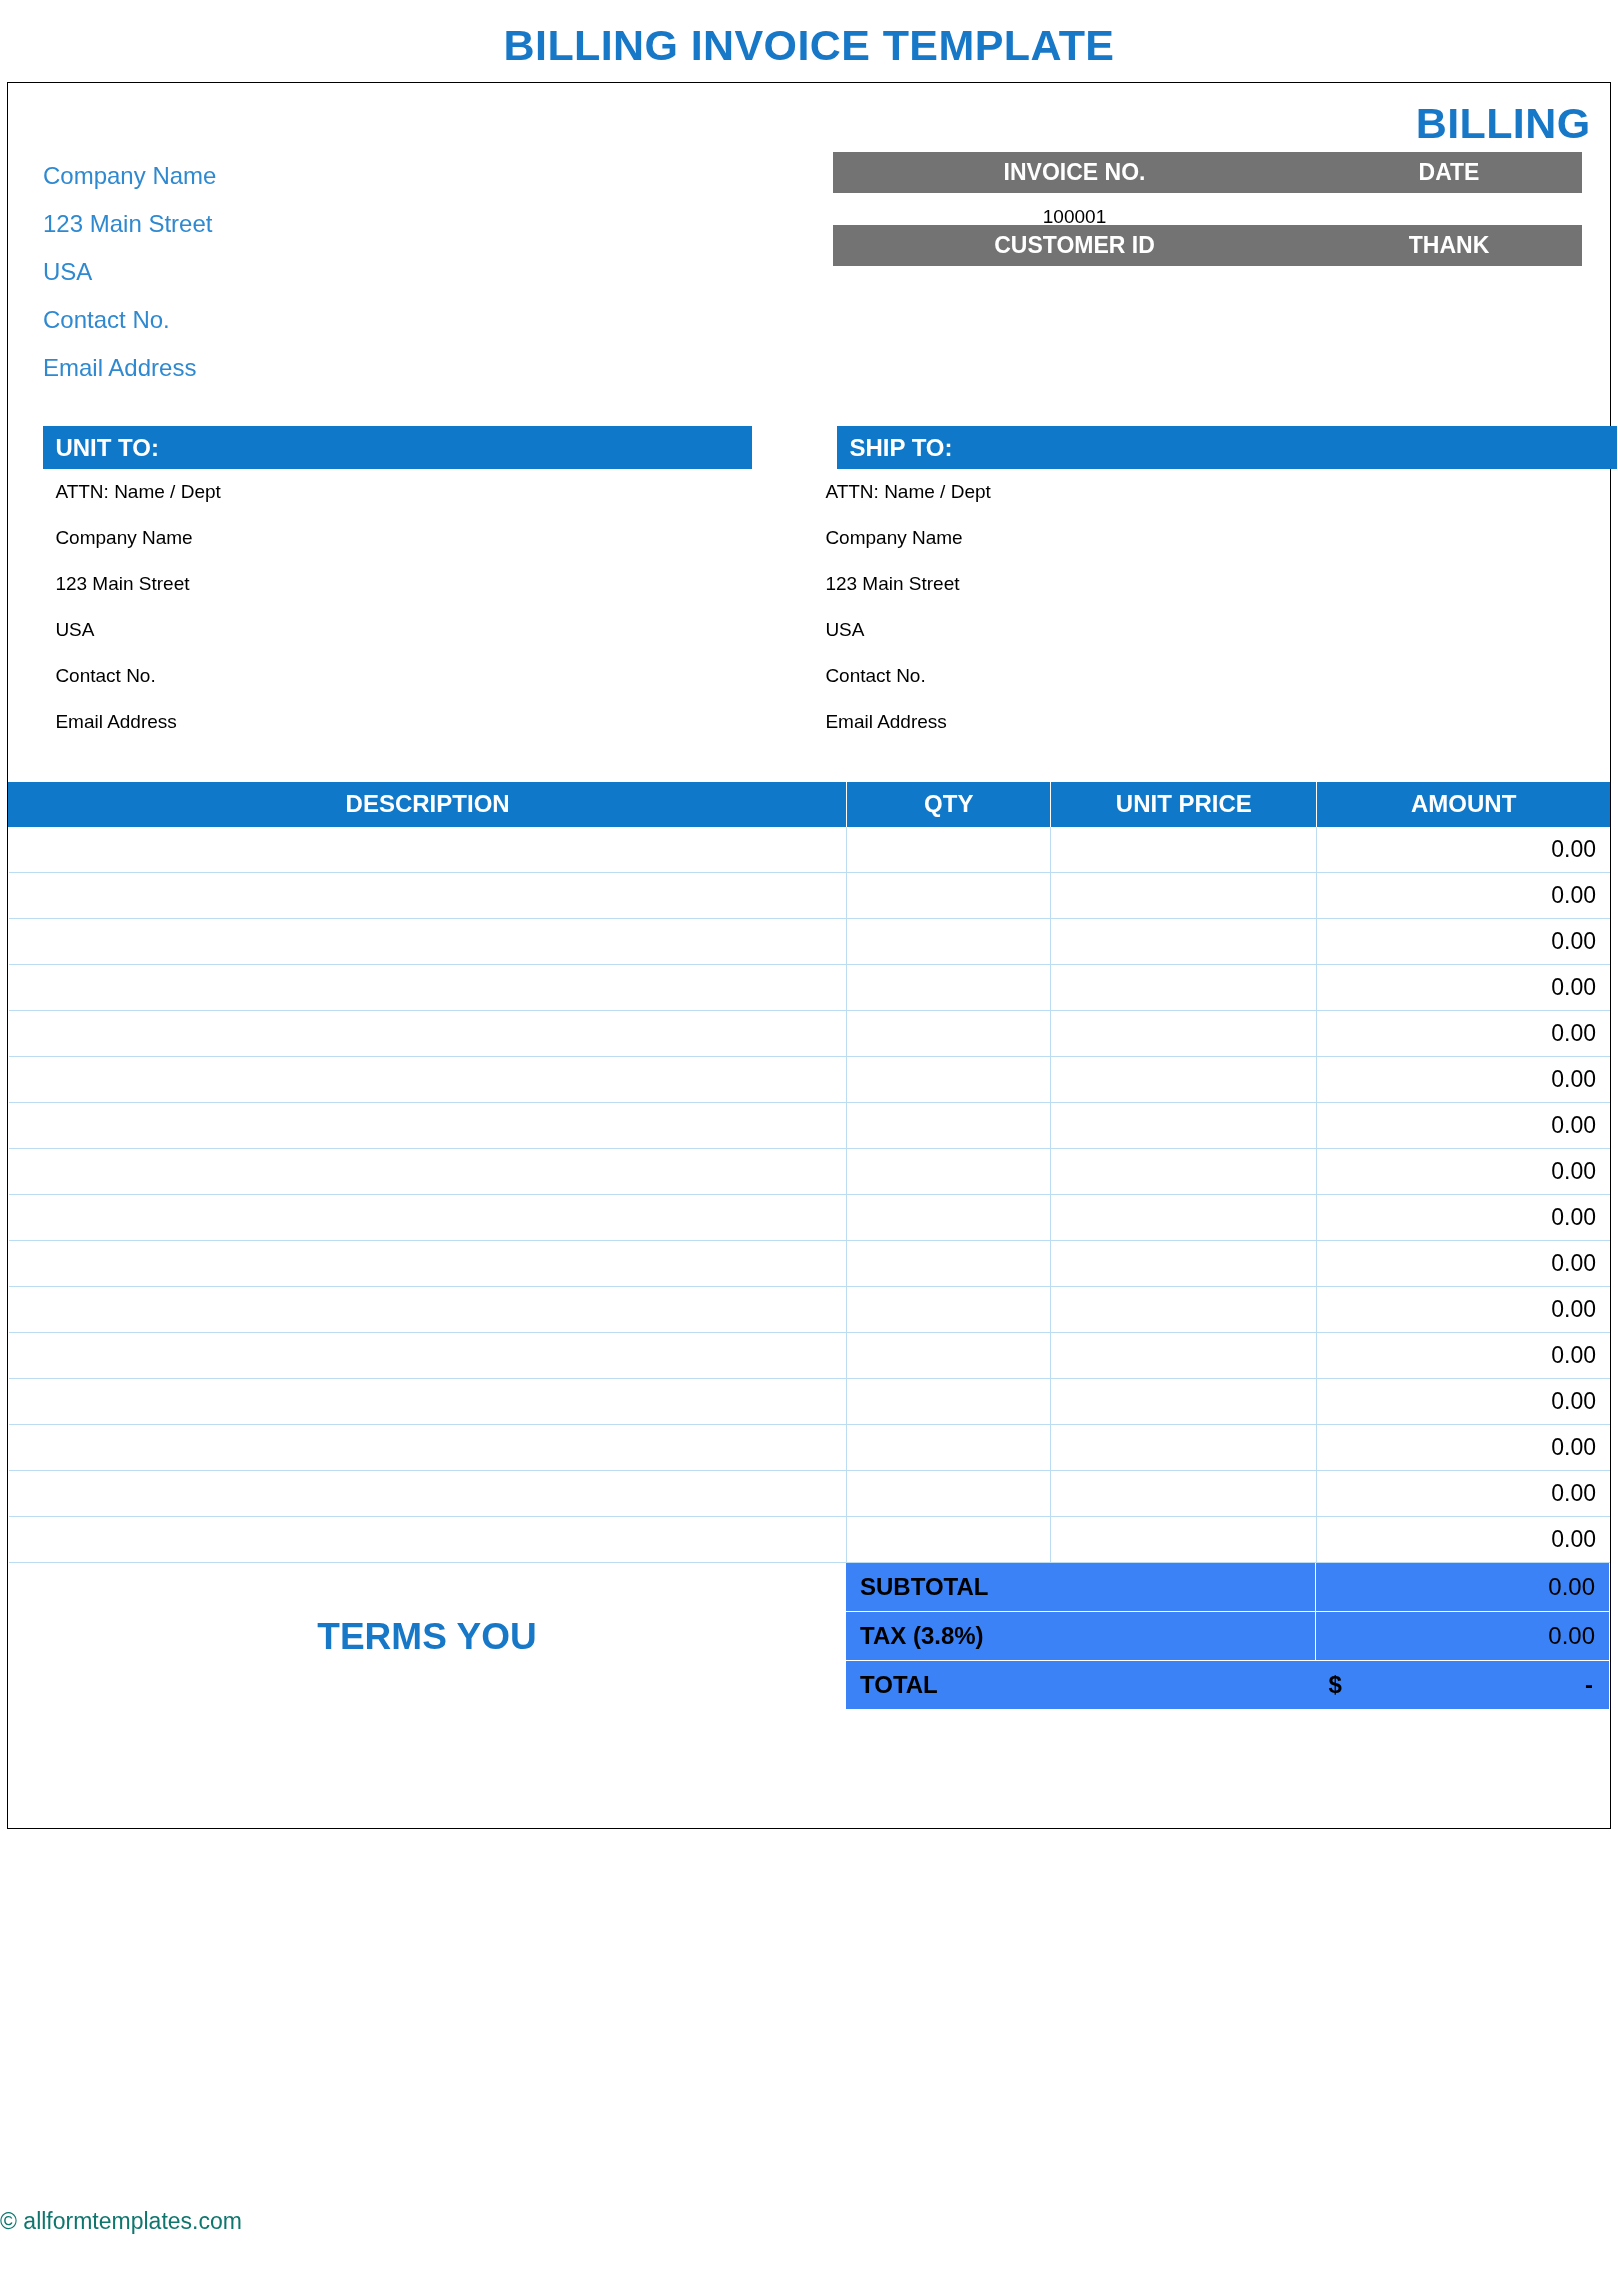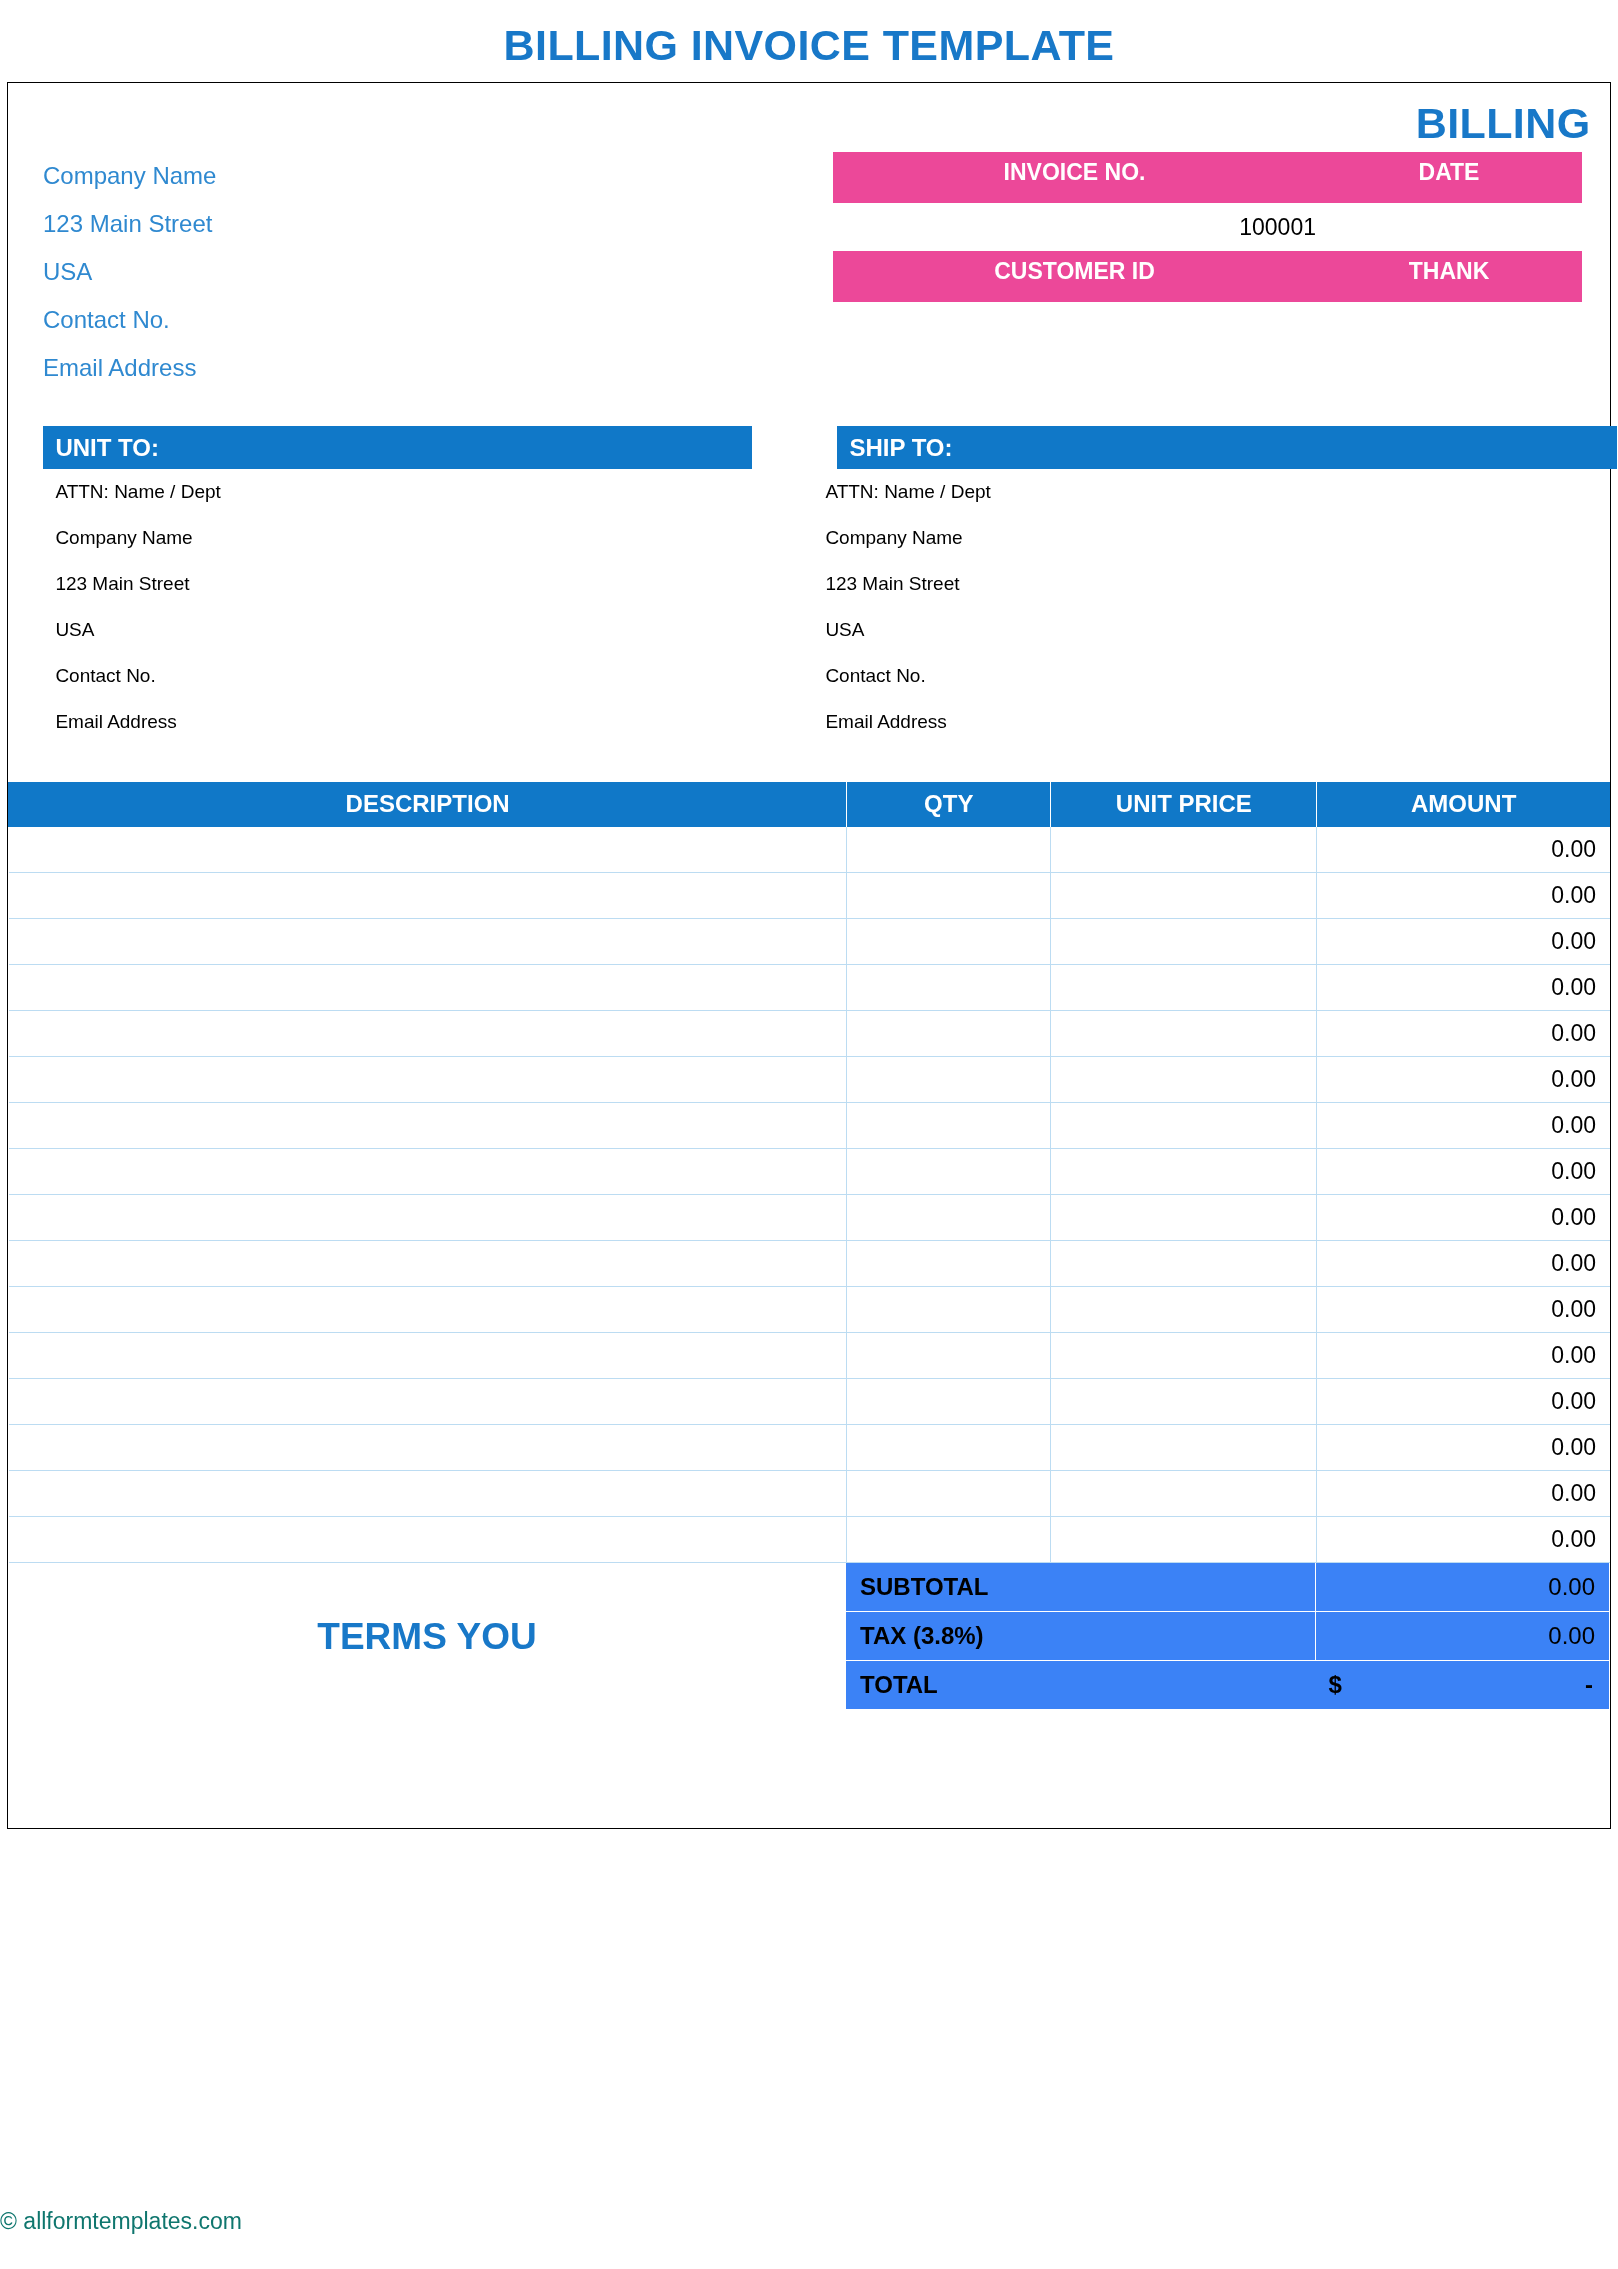--- a/index.html
+++ b/index.html
@@ -66,36 +66,36 @@
   .inv-meta {
     width: 758px;
     box-sizing: border-box;
     padding-right: 8.9px;
   }
   .meta-row {
     display: flex;
     flex-direction: row;
   }
   .meta-head {
-    background: #ec4899;
+    background: #737373;
     color: #ffffff;
     font-weight: bold;
     font-size: 23px;
-    height: 51px;
+    height: 41px;
     line-height: 41px;
     text-align: center;
     box-sizing: border-box;
   }
   .meta-val {
     background: #ffffff;
     color: #000000;
-    font-size: 23px;
-    height: 48px;
+    font-size: 19px;
+    height: 32px;
     line-height: 48px;
-    text-align: right;
+    text-align: center;
     box-sizing: border-box;
   }
   .w-left { width: 483px; }
   .w-right { width: 266px; }
 
   
   .addr-wrap {
     display: flex;
     flex-direction: row;
     margin-top: 34px;

